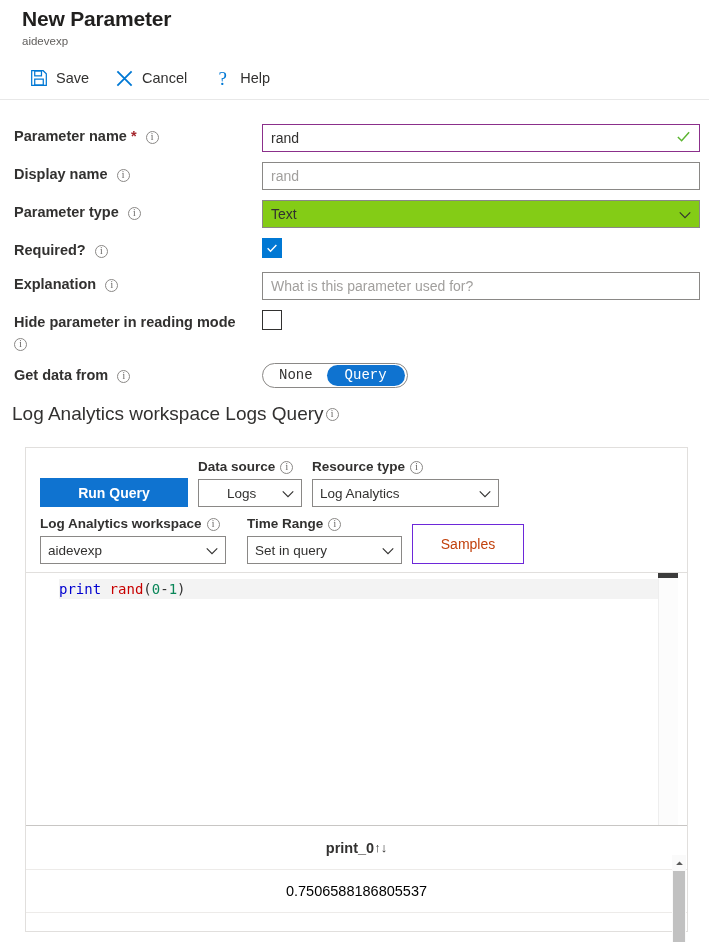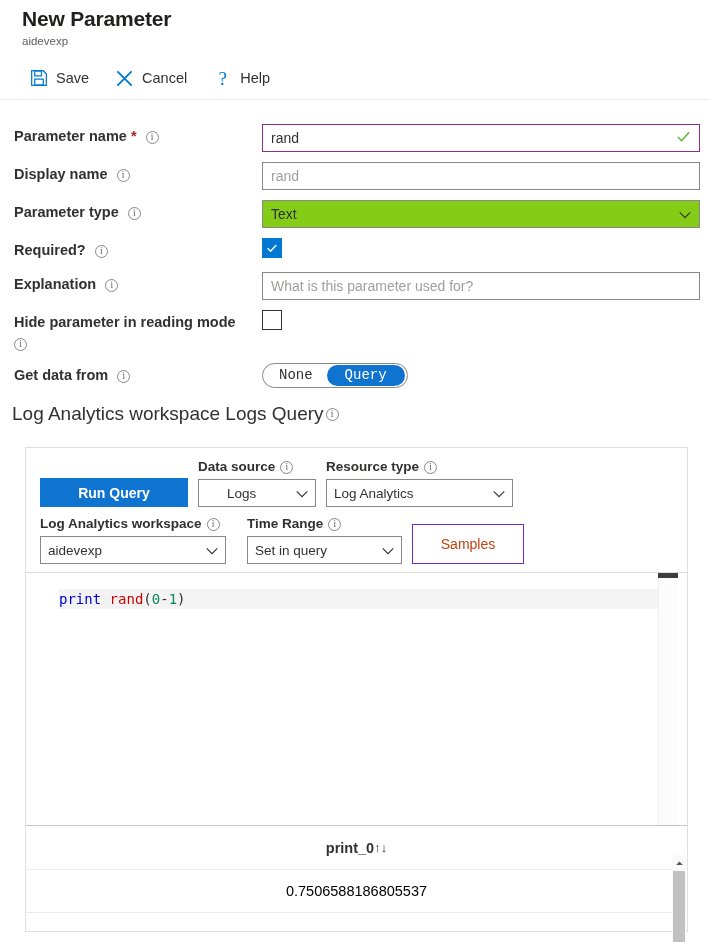--- a/index.html
+++ b/index.html
@@ -102,21 +102,21 @@
   }
   .btn-plain {
     height:40px; min-width:112px; border:1px solid #6d28d9; background:#fff;
     font-size:14px; color:#c2410c; display:flex; align-items:center; justify-content:center; cursor:pointer;
   }
 
   
   .editor { position:relative; border-top:1px solid #e1dfdd; height:253px; background:#fff; overflow:hidden; }
   .ed-code {
     font-family:"DejaVu Sans Mono", monospace; font-size:14px;
-    padding:6px 0 0 33px; line-height:20px; white-space:pre;margin-top:10px;
+    padding:6px 0 0 33px; line-height:20px; white-space:pre;
   }
   .ed-line { background:#f3f3f3; display:block; width:617px; height:20px; }
   .k-kw { color:#0000d0; }
   .k-fn { color:#c80000; }
   .k-num { color:#098658; }
   .k-pn { color:#333333; }
   .ed-mini { position:absolute; right:9px; top:0; width:20px; height:253px; background:#fcfcfc; border-left:1px solid #eee; }
   .ed-mini-bar { position:absolute; right:0; top:0; width:20px; height:5px; background:#3c3c3c; }
 
   
@@ -274,21 +274,21 @@
 
   <div class="qbar">
     <div class="qrow">
       <div class="qfield">
         <div class="runbtn">Run Query</div>
       </div>
       <div class="qfield">
         <div class="qlabel">
           <span>Data source</span><span class="info"></span>
         </div>
-        <div class="qsel" style="width:118px;padding-left:28px;">
+        <div class="qsel" style="width:104px;padding-left:28px;">
           <span class="cv">Logs</span>
           <span class="chev"><svg viewBox="0 0 16 16" width="14" height="14">
                 <path d="M2 5 L8 11 L14 5" stroke="#323130" stroke-width="1.3" fill="none"></path>
               </svg></span>
         </div>
       </div>
       <div class="qfield">
         <div class="qlabel">
           <span>Resource type</span><span class="info"></span>
         </div>

